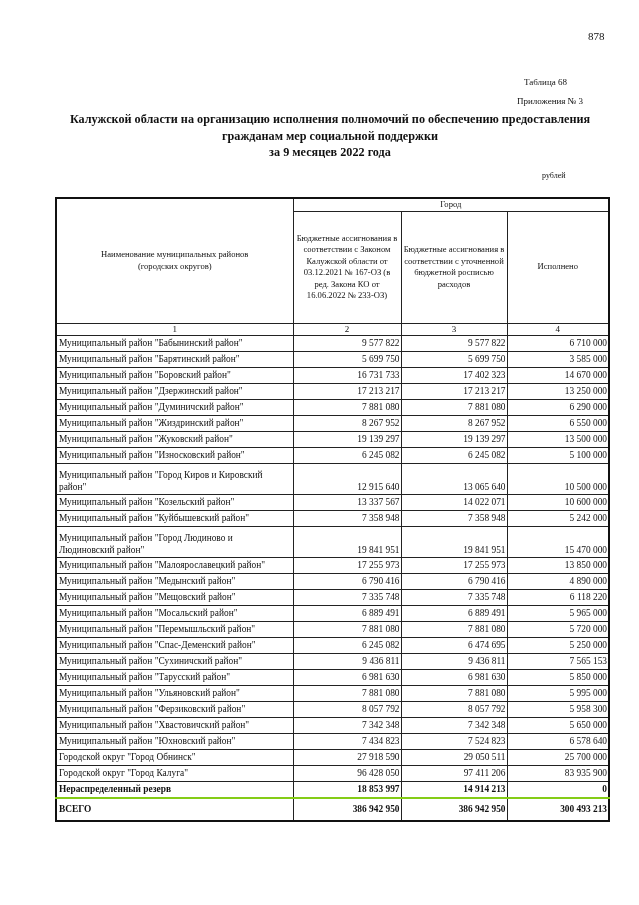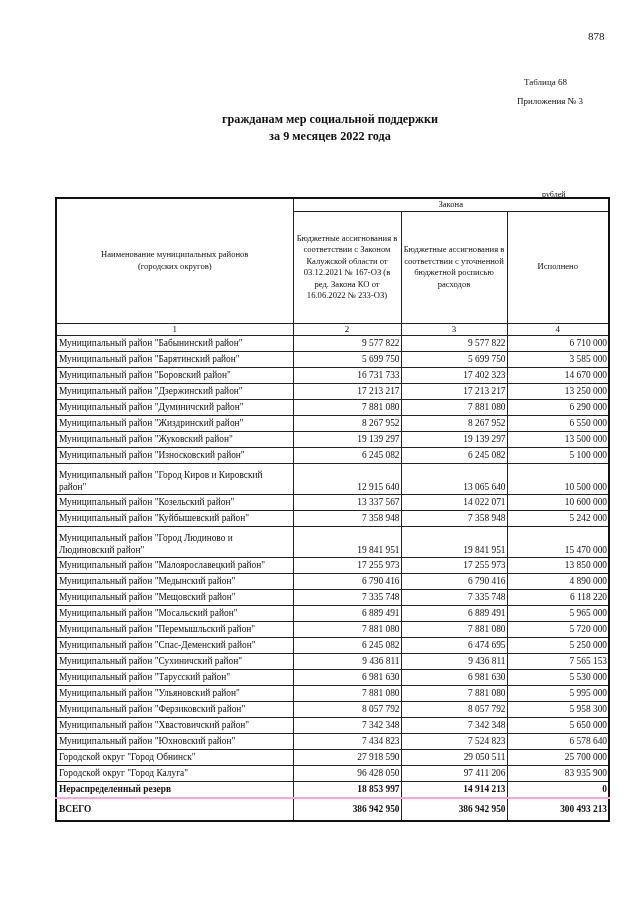--- a/index.html
+++ b/index.html
@@ -3,61 +3,62 @@
 <meta charset="utf-8">
 <style>
   html, body { margin:0; padding:0; }
   body { width:639px; height:905px; background:#fff; position:relative; overflow:hidden;
          font-family:"Liberation Serif", "DejaVu Serif", serif; color:#111; }
   .page-num { position:absolute; left:588px; top:30px; font-size:11px; }
   .tbl-label { position:absolute; right:72px; top:77px; font-size:9px;margin-left:23px; }
   .appendix { position:absolute; right:56px; top:96px; font-size:9px; }
   .title { position:absolute; left:40px; width:580px; top:111px; text-align:center;
            font-weight:bold; font-size:12.2px; line-height:16.5px; }
-  .units { position:absolute; left:542px; top:190px; font-size:8px; }
+  .units { position:absolute; left:542px; top:171px; font-size:8px; }
   table { position:absolute; left:55px; top:197px; width:553px; border-collapse:collapse;
           table-layout:fixed; font-size:9.4px; }
   td, th { border:1px solid #222; padding:0 2px; }
   th { font-weight:normal; font-size:8.6px; line-height:11.5px; text-align:center; }
   .outer { border:2px solid #111; }
   .sum-head { height:12px; }
   .sub-head { height:112px; }
   .colnums td { height:11px; text-align:center; font-size:9px; line-height:11px; }
   .row td { height:15px; line-height:15px; }
   .row.tall td { height:30px; line-height:12.5px; }
   .row td.num { text-align:right; vertical-align:bottom; padding-right:1px; }
   .row td.name { white-space:normal; vertical-align:bottom; }
   .bold td { font-weight:bold; }
-  .total td { height:21px; line-height:21px; border-top:2px solid #f9a8d4; }
+  .total td { height:21px; line-height:21px; border-top:2px solid #84cc16; }
 </style>
 </head>
 <body>
 
 <div class="page-num">878</div>
 <div class="tbl-label">Таблица 68</div>
 <div class="appendix">Приложения № 3</div>
 
 <div class="title">
+  <div>Калужской области  на организацию исполнения полномочий по обеспечению предоставления</div>
   <div>гражданам мер социальной поддержки</div>
   <div>за 9 месяцев 2022 года</div>
 </div>
 
 <div class="units">рублей</div>
 
 <table class="outer">
   <colgroup>
     <col style="width:237px">
       <col style="width:108px">
       <col style="width:106px">
       <col style="width:102px">
   </colgroup>
   <thead>
     <tr class="sum-head">
       <th rowspan="2" style="padding:0 40px;">Наименование муниципальных районов (городских округов)</th>
-      <th colspan="3">Закона</th>
+      <th colspan="3">Город</th>
     </tr>
     <tr class="sub-head">
       <th>Бюджетные ассигнования в соответствии с Законом Калужской области от 03.12.2021 № 167-ОЗ (в ред. Закона КО от 16.06.2022 № 233-ОЗ)</th>
       <th>Бюджетные ассигнования в соответствии с уточненной бюджетной росписью расходов</th>
       <th>Исполнено</th>
     </tr>
   </thead>
   <tbody id="tbody">
     <tr class="colnums">
       <td>1</td>
@@ -176,21 +177,21 @@
       <tr class="row ">
         <td class="name">Муниципальный район "Сухиничский район"</td>
         <td class="num">9 436 811</td>
         <td class="num">9 436 811</td>
         <td class="num">7 565 153</td>
       </tr>
       <tr class="row ">
         <td class="name">Муниципальный район "Тарусский район"</td>
         <td class="num">6 981 630</td>
         <td class="num">6 981 630</td>
-        <td class="num">5 530 000</td>
+        <td class="num">5 850 000</td>
       </tr>
       <tr class="row ">
         <td class="name">Муниципальный район "Ульяновский район"</td>
         <td class="num">7 881 080</td>
         <td class="num">7 881 080</td>
         <td class="num">5 995 000</td>
       </tr>
       <tr class="row ">
         <td class="name">Муниципальный район "Ферзиковский район"</td>
         <td class="num">8 057 792</td>

